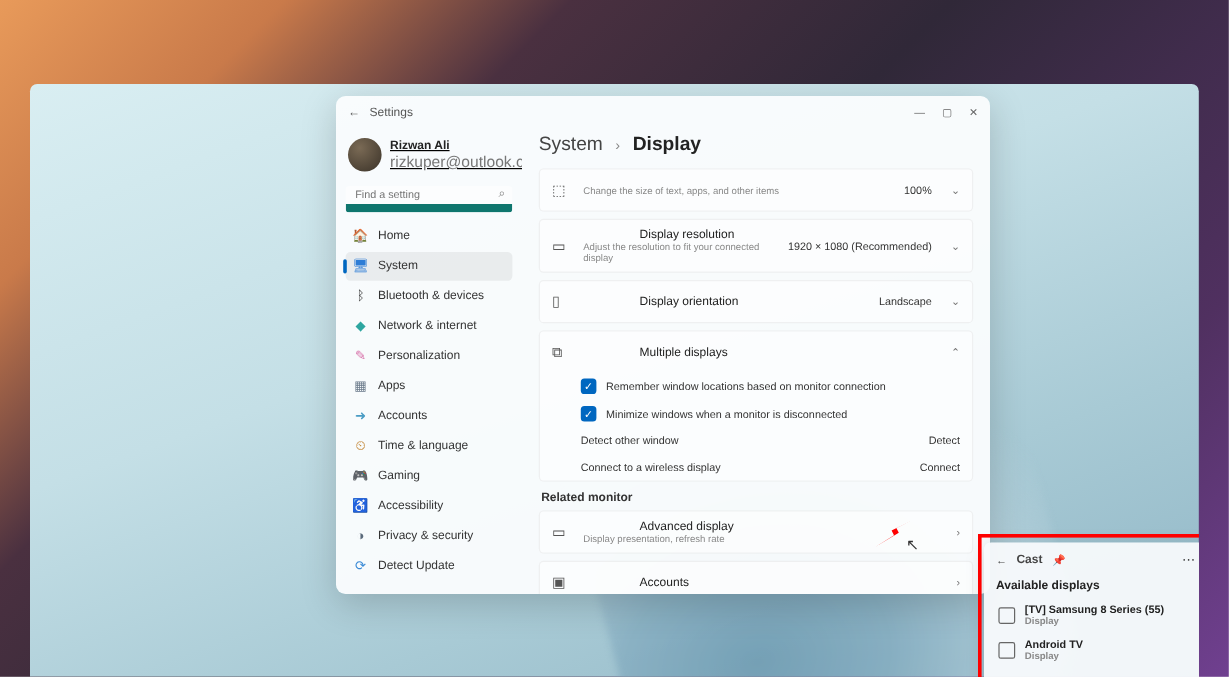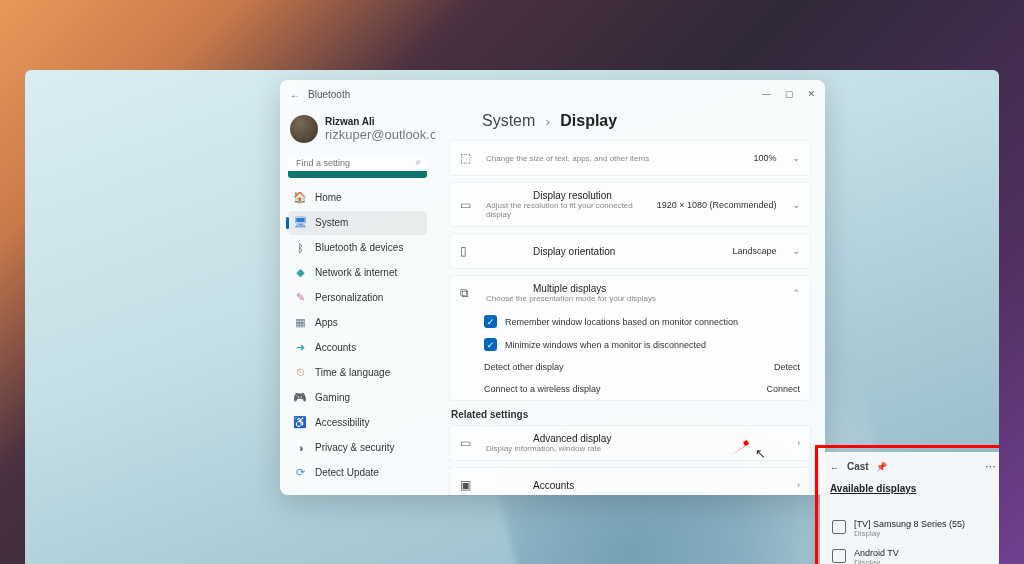--- a/index.html
+++ b/index.html
@@ -13,40 +13,40 @@
                      transform:rotate(-15deg); opacity:.6; filter:blur(3px); }
   .settings-window { position:absolute; left:255px; top:10px; width:545px; height:415px;
                      background:rgba(250,252,253,.96); border-radius:8px;
                      box-shadow:0 8px 30px rgba(0,0,0,.18); display:flex; flex-direction:column; }
   .titlebar { height:28px; display:flex; align-items:center; padding:0 10px; }
   .tb-left { display:flex; align-items:center; gap:8px; color:#555; font-size:10px; }
   .tb-controls { margin-left:auto; display:flex; gap:14px; color:#666; font-size:9px; }
   .tb-controls span { cursor:pointer; }
   .window-body { flex:1; display:flex; overflow:hidden; }
   .sidebar { width:155px; padding:4px 8px 8px 8px; display:flex; flex-direction:column; overflow:hidden; }
-  .user-block { display:flex; align-items:center; gap:7px; padding:3px 2px 9px 2px; }
+  .user-block { display:flex; align-items:center; gap:7px; padding:3px 2px 9px 2px;text-decoration:underline; }
   .avatar { width:28px; height:28px; border-radius:50%;
             background:radial-gradient(circle at 35% 30%,#7a6a55,#3a3228); flex-shrink:0; }
   .user-text .u-name { font-size:10px; font-weight:600; color:#222; }
   .user-text .u-mail { font-size:13px; color:#777; }
   .search-row { position:relative; margin-bottom:8px; }
   .search-input { width:100%; height:22px; border:none; border-bottom:7px solid #0f766e;
                   background:rgba(255,255,255,.5); border-radius:3px; padding:0 22px 0 8px;
                   font-size:9px; color:#555; outline:none; }
   .search-ico { position:absolute; right:6px; top:4px; color:#888; font-size:10px; }
   .nav { display:flex; flex-direction:column; gap:1px; }
   .nav-item { display:flex; align-items:center; gap:8px; height:24px; padding:0 6px;
               border-radius:4px; font-size:10px; color:#333; cursor:pointer; position:relative; }
   .nav-item.active { background:rgba(0,0,0,.06); }
   .nav-item.active::before { content:""; position:absolute; left:-2px; top:6px; bottom:6px;
                              width:3px; background:#0067c0; border-radius:2px; }
   .nav-ico { width:13px; height:13px; display:flex; align-items:center; justify-content:center;
              font-size:11px; flex-shrink:0; }
   .content { flex:1; padding:4px 14px 8px 14px; overflow-y:auto; }
-  .breadcrumb { font-size:16px; margin-bottom:10px; color:#222;margin-left:33px; }
+  .breadcrumb { font-size:16px; margin-bottom:10px; color:#222; }
   .breadcrumb .crumb { font-weight:400; color:#444; }
   .breadcrumb .sep { margin:0 6px; color:#888; font-size:12px; }
   .breadcrumb .current { font-weight:600; }
   .card { background:rgba(255,255,255,.55); border:1px solid rgba(0,0,0,.05);
           border-radius:4px; margin-bottom:6px; }
   .row { display:flex; align-items:center; padding:7px 10px; gap:10px; min-height:34px; }
   .row-ico { width:16px; color:#555; font-size:12px; flex-shrink:0; }
   .row-main { flex:1; min-width:0; }
   .row-title { font-size:10px; color:#222;padding-left:47px; }
   .row-sub { font-size:8px; color:#888; }
@@ -59,22 +59,22 @@
   .sub-row .row-value { margin-left:auto; }
   .section-label { font-size:10px; font-weight:600; color:#333; margin:8px 0 5px 2px; }
   
   .red-box { position:absolute; left:790px; top:375px; width:195px; height:180px;
              border:3px solid #ff0000; z-index:30; pointer-events:none; }
   .cast-flyout { position:absolute; left:795px; top:382px; width:186px; height:175px;
                  background:rgba(248,250,252,.94); border-radius:6px; padding:8px 10px;
                  box-shadow:0 4px 16px rgba(0,0,0,.15); z-index:25; font-size:9px; color:#333; }
   .cast-head { display:flex; align-items:center; gap:8px; margin-bottom:10px; color:#444; }
   .cast-title { font-weight:600; font-size:10px; }
-  .cast-section { font-size:10px; font-weight:600; margin-bottom:20px; color:#222;text-decoration:underline; }
-  .cast-item { display:flex; gap:8px; padding:5px 2px; align-items:flex-start; cursor:pointer; border-radius:3px; }
+  .cast-section { font-size:10px; font-weight:600; margin-bottom:4px; color:#222; }
+  .cast-item { display:flex; gap:8px; padding:5px 2px; align-items:center; cursor:pointer; border-radius:3px;font-weight:bold; }
   .cast-ico { width:14px; height:14px; border:1px solid #666; border-radius:2px; margin-top:1px; flex-shrink:0; }
   .cast-name { font-size:9px; color:#222; }
   .cast-type { font-size:8px; color:#888; }
   
   .arrow { position:absolute; left:690px; top:362px; width:48px; height:24px; z-index:40; }
   .arrow svg { width:100%; height:100%; }
   .cursor { position:absolute; left:730px; top:376px; color:#333; font-size:13px; z-index:41; }
   
   .c-home{color:#e8a33c}.c-sys{color:#2e7dd6}.c-bt{color:#444}.c-net{color:#2ea6a0}
   .c-pers{color:#d66aa5}.c-apps{color:#6a7a8a}.c-acct{color:#4a9cc4}.c-time{color:#c48a3c}
@@ -83,21 +83,21 @@
 </head>
 <body>
 
 <div class="desktop">
   <div class="wallpaper-bloom"></div>
 
   <div class="settings-window">
     <div class="titlebar">
       <div class="tb-left">
         <span>←</span>
-        <span>Bluetooth</span>
+        <span>Settings</span>
       </div>
       <div class="tb-controls">
         <span>—</span>
         <span>▢</span>
         <span>✕</span>
       </div>
     </div>
 
     <div class="window-body">
       <aside class="sidebar">
@@ -203,50 +203,49 @@
             <div class="row-value">Landscape</div>
             <div class="chev">⌄</div>
           </div>
         </div>
 
         <div class="card">
           <div class="row">
             <div class="row-ico">⧉</div>
             <div class="row-main">
               <div class="row-title">Multiple displays</div>
-              <div class="row-sub">Choose the presentation mode for your displays</div>
             </div>
             <div class="chev">⌃</div>
           </div>
           <div class="check-row">
             <div class="chk">✓</div>
             <span>Remember window locations based on monitor connection</span>
           </div>
           <div class="check-row">
             <div class="chk">✓</div>
             <span>Minimize windows when a monitor is disconnected</span>
           </div>
           <div class="sub-row row-sep">
-            <span>Detect other display</span>
+            <span>Detect other window</span>
             <span class="row-value">Detect</span>
           </div>
           <div class="sub-row row-sep">
             <span>Connect to a wireless display</span>
             <span class="row-value">Connect</span>
           </div>
         </div>
 
-        <div class="section-label">Related settings</div>
+        <div class="section-label">Related monitor</div>
 
         <div class="card">
           <div class="row">
             <div class="row-ico">▭</div>
             <div class="row-main">
               <div class="row-title">Advanced display</div>
-              <div class="row-sub">Display information, window rate</div>
+              <div class="row-sub">Display presentation, refresh rate</div>
             </div>
             <div class="chev">›</div>
           </div>
         </div>
 
         <div class="card">
           <div class="row">
             <div class="row-ico">▣</div>
             <div class="row-main">
                 <div class="row-title">Accounts</div>

